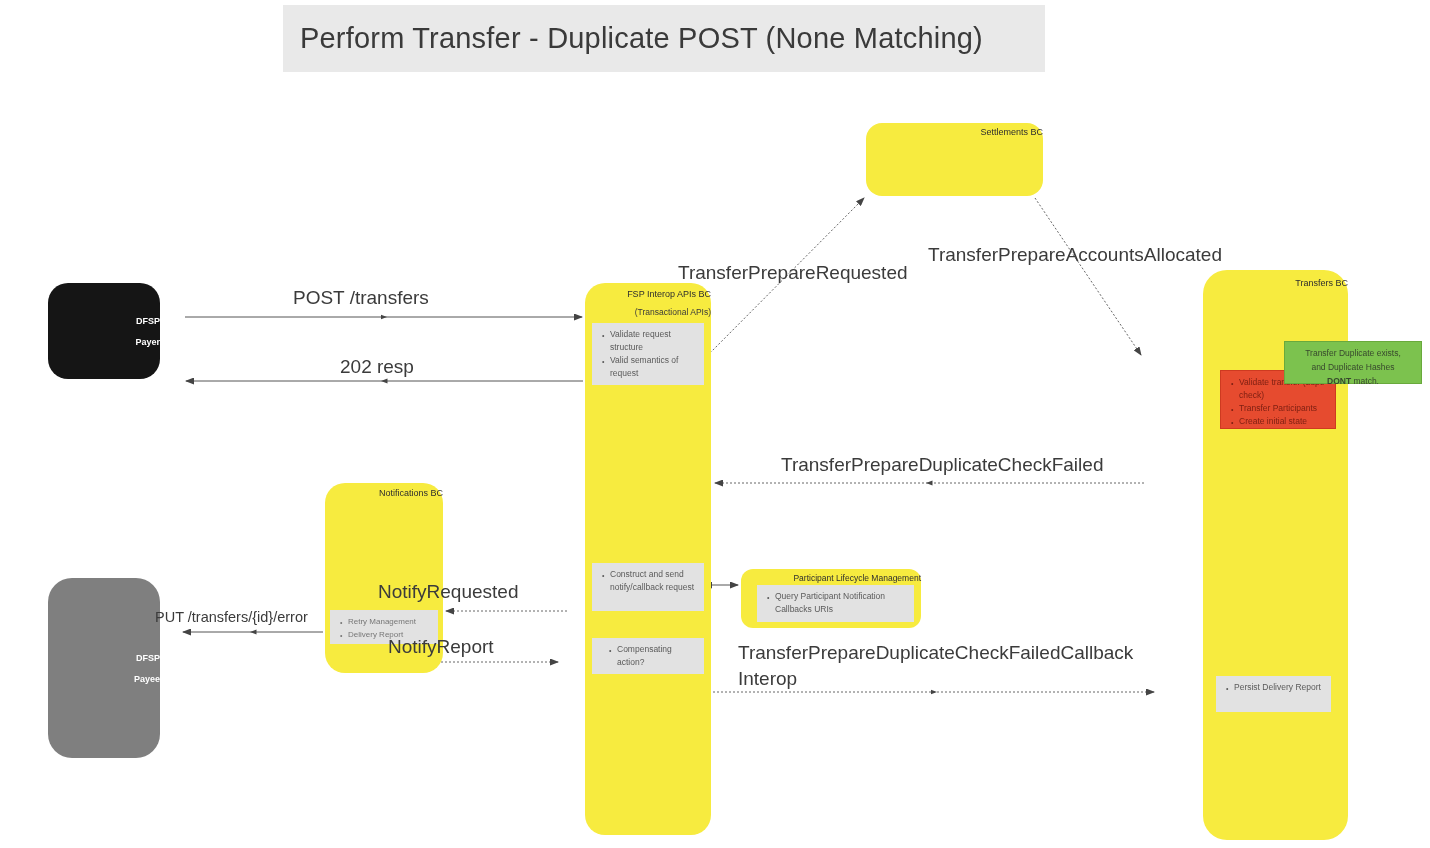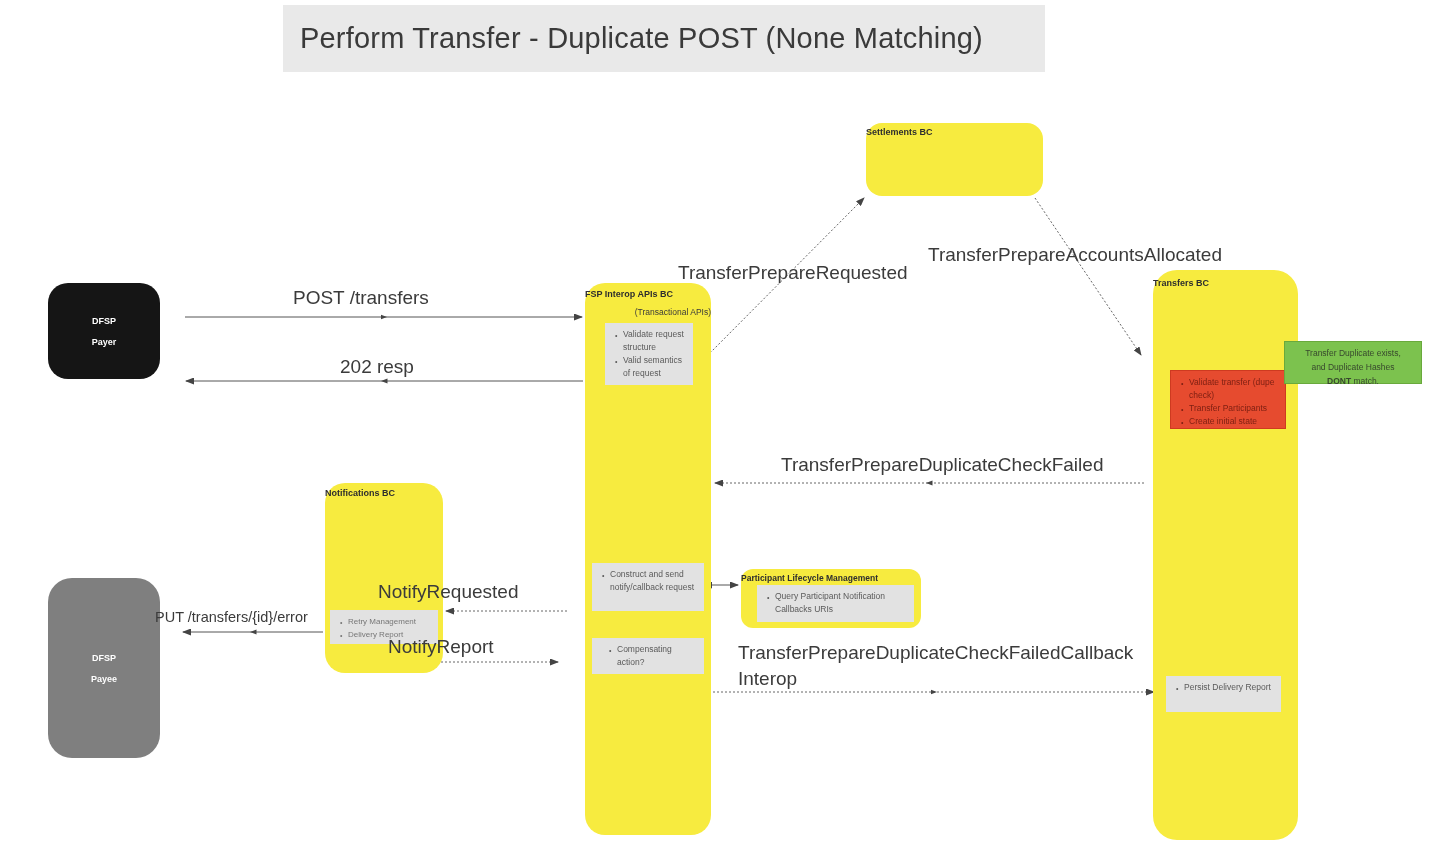--- a/index.html
+++ b/index.html
@@ -11,57 +11,57 @@
   .shape  { z-index:2; }
   .msg    { z-index:3; }
 
   
   .title-bar { position:absolute; left:283px; top:5px; width:762px; height:67px;
                background:#E9E9E9; display:flex; align-items:center; box-sizing:border-box;
                padding-left:17px; z-index:2; }
   .title-bar h1 { margin:0; font-size:29px; font-weight:400; color:#3A3A3A; letter-spacing:.2px; }
 
   
-  .actor { position:absolute; display:flex; flex-direction:column; align-items:center;
+  .actor { position:absolute; display:flex; flex-direction:column; align-items:flex-end;
            justify-content:center; gap:11px; color:#fff; font-size:9px; font-weight:bold; }
   .actor-payer { left:48px; top:283px; width:112px; height:96px; background:var(--black,#151515); border-radius:20px; }
   .actor-payee { left:48px; top:578px; width:112px; height:180px; background:var(--payee,#7F7F7F); border-radius:24px; }
 
   
   .bc { position:absolute; background:var(--yellow,#F7EB3F); }
-  .bc-title { position:absolute; left:0; right:0; text-align:left; font-size:9px;
-              font-weight:bold; color:#2E2E2E; }
+  .bc-title { position:absolute; left:0; right:0; text-align:right; font-size:9px;
+              font-weight:normal; color:#2E2E2E; }
   .bc-subtitle { position:absolute; left:0; right:0; text-align:right; font-size:8.5px;
                  color:#3A3A3A; }
   .graybox { position:absolute; background:#E2E2E2; color:#5A5A5A; font-size:8.5px;
              line-height:13px; box-sizing:border-box; padding:5px 5px 4px 5px; }
   .tasks { margin:0; padding:0 0 0 13px; list-style:none; }
   .tasks li { position:relative; }
   .tasks li::before { content:"•"; position:absolute; left:-8px; font-size:7px; top:1px; }
 
   .bc-settlements { left:866px; top:123px; width:177px; height:73px; border-radius:16px; }
   .bc-settlements .bc-title { top:4px; }
   .note-settlements { left:37px; top:17px; width:114px; height:50px; }
 
   .bc-fsp { left:585px; top:283px; width:126px; height:552px; border-radius:20px; }
   .bc-fsp .bc-title { top:6px; }
   .bc-fsp .bc-subtitle { top:24px; }
-  .box-validate   { left:20px; top:40px;  width:88px; height:62px; }
+  .box-validate   { left:7px; top:40px;  width:112px; height:62px; }
   .box-construct  { left:7px; top:280px; width:112px; height:48px; }
   .box-compensate { left:7px; top:355px; width:112px; height:36px;padding-left:12px; }
 
   .bc-notifications { left:325px; top:483px; width:118px; height:190px; border-radius:20px; }
   .bc-notifications .bc-title { top:5px; }
   .box-notif-tasks { left:5px; top:127px; width:108px; height:34px; font-size:8px; color:#777; }
 
   .bc-plm { left:741px; top:569px; width:180px; height:59px; border-radius:12px; }
   .bc-plm .bc-title { top:4px; font-size:8.5px; }
   .box-plm-tasks { left:16px; top:16px; width:157px; height:37px; }
 
-  .bc-transfers { left:1153px; top:270px; width:145px; height:570px; border-radius:24px; }
+  .bc-transfers { left:1203px; top:270px; width:145px; height:570px; border-radius:24px; }
   .bc-transfers .bc-title { top:8px; }
   .box-red { left:17px; top:72px; width:116px; height:59px; background:var(--red,#E64B2F);
              border:1px solid #CE3A20; color:#7C1F12;margin-top:28px; }
   .box-persist { left:13px; top:406px; width:115px; height:36px; }
 
   .green-note { position:absolute; left:1284px; top:341px; width:138px; height:43px;
                 background:var(--green,#7CC24E); border:1px solid #69A93C; box-sizing:border-box;
                 color:#37482D; font-size:8.5px; line-height:14px; text-align:center;
                 padding-top:4px; z-index:2; }
 

